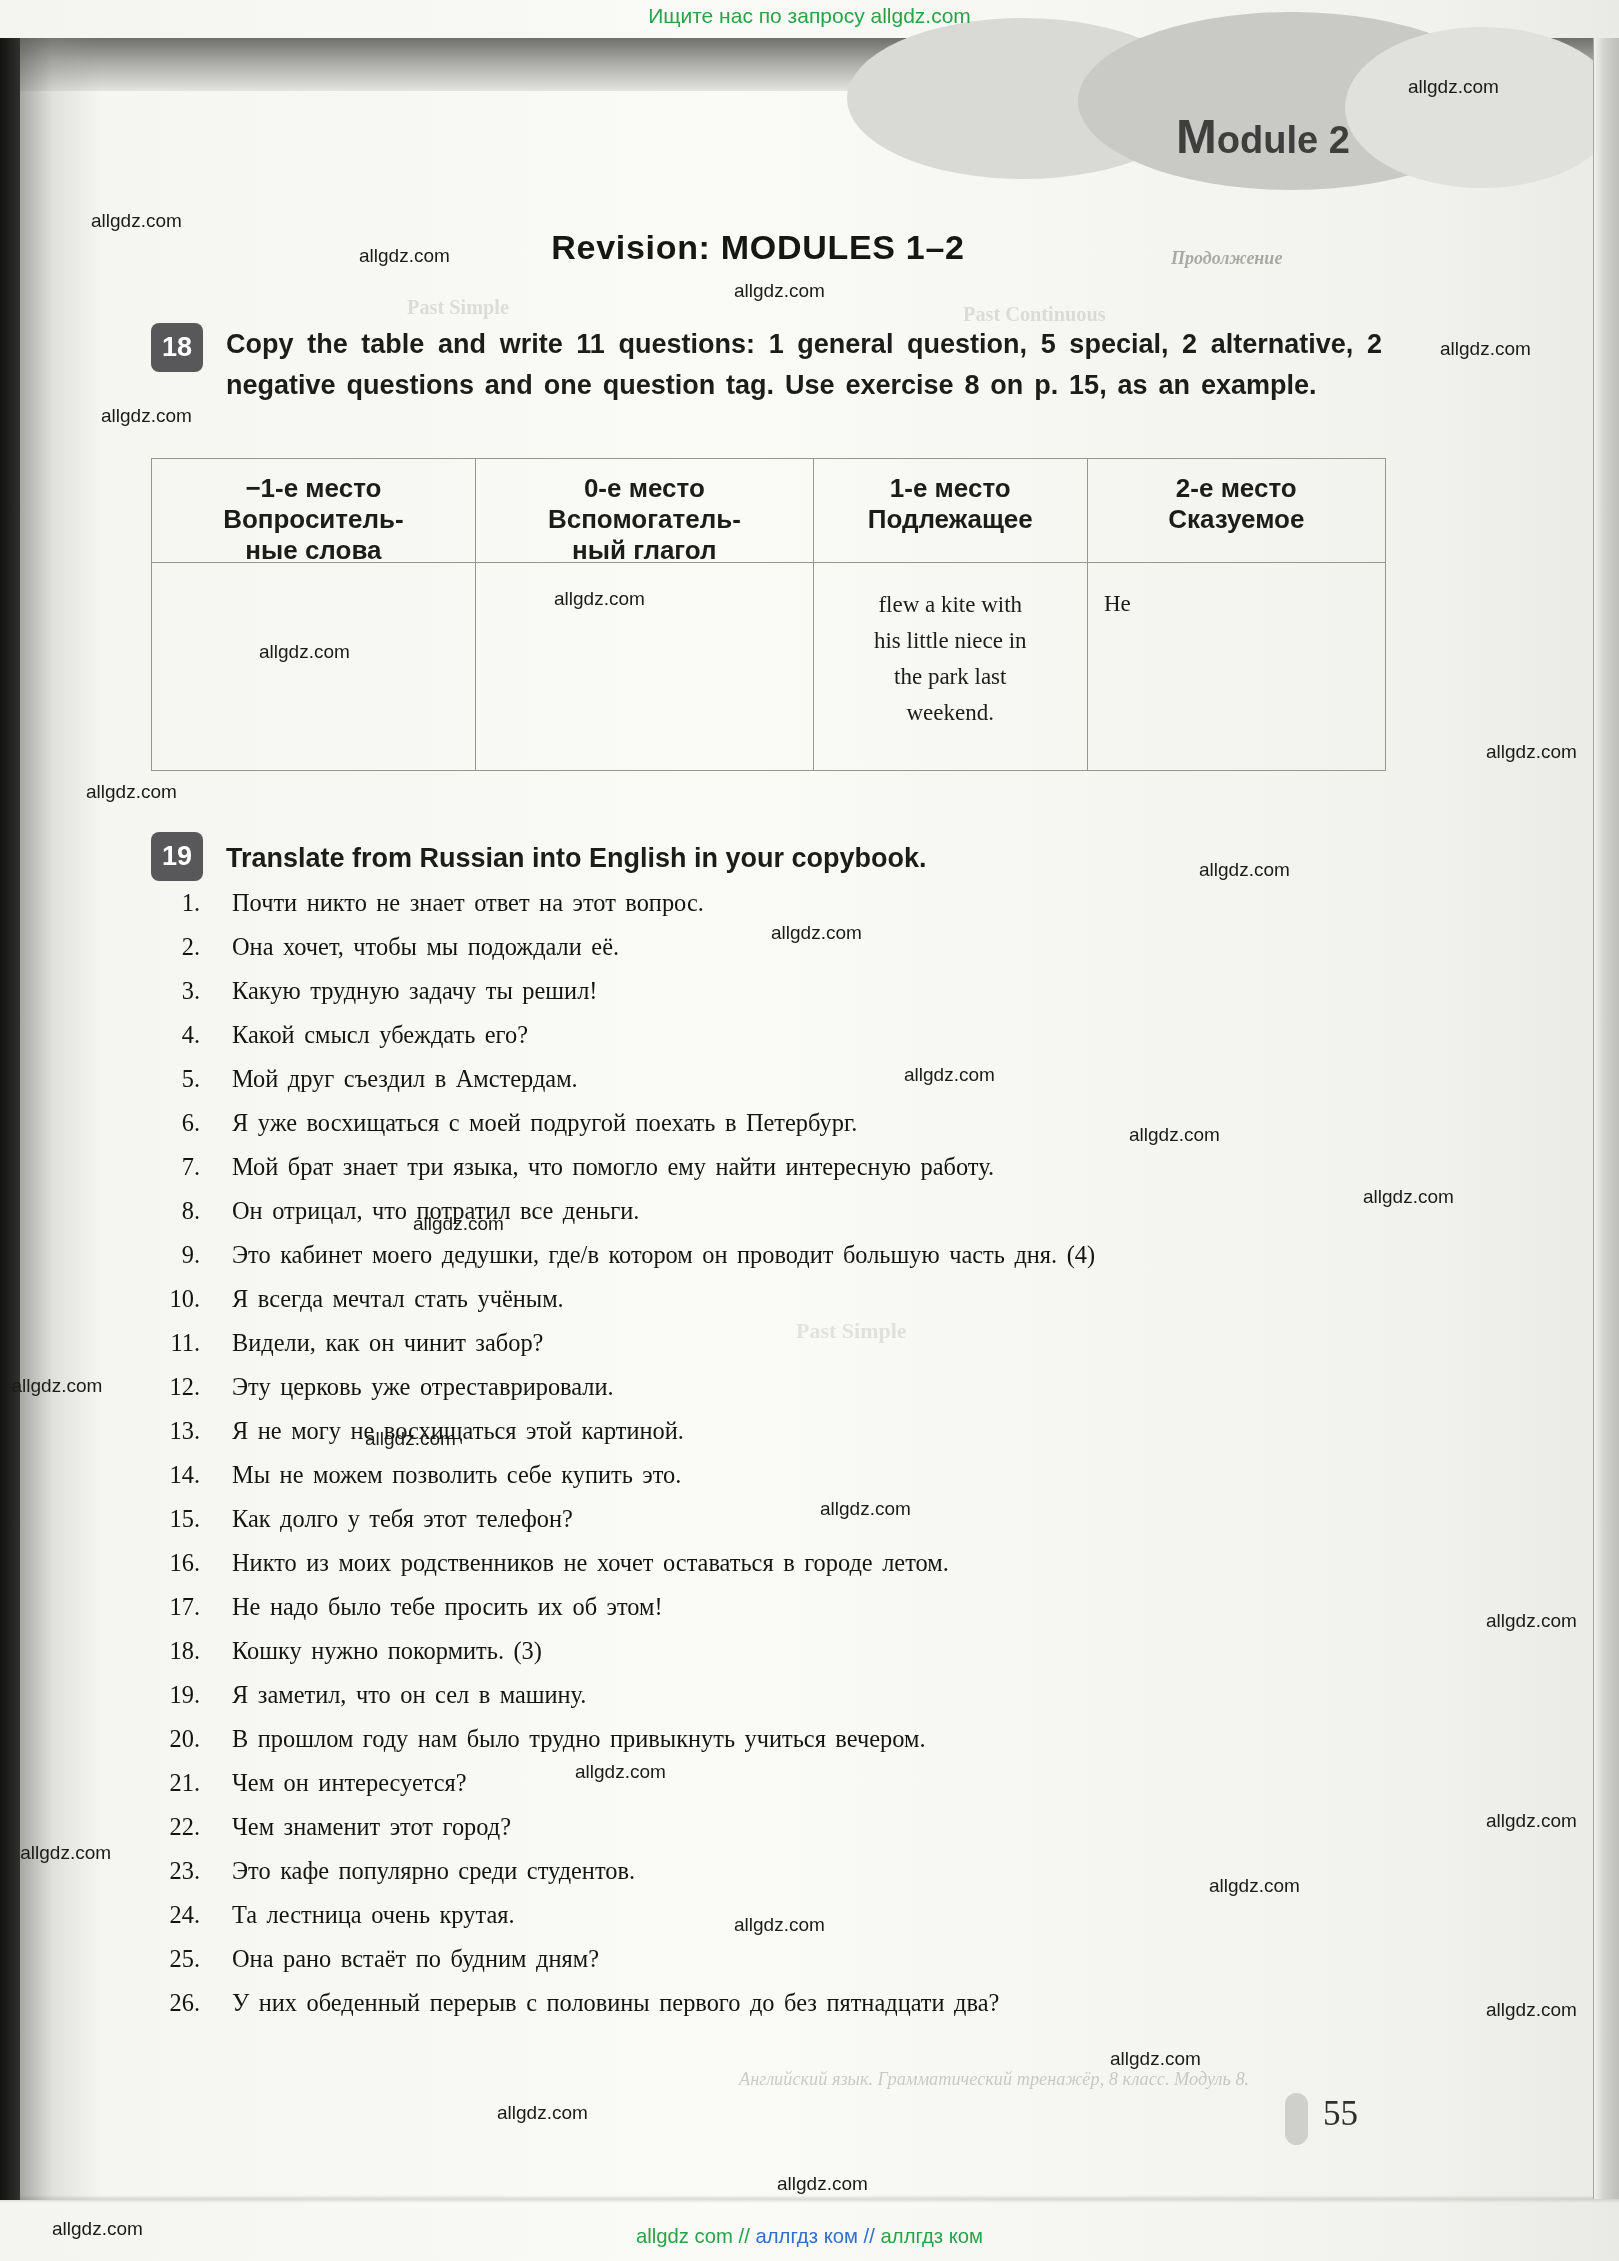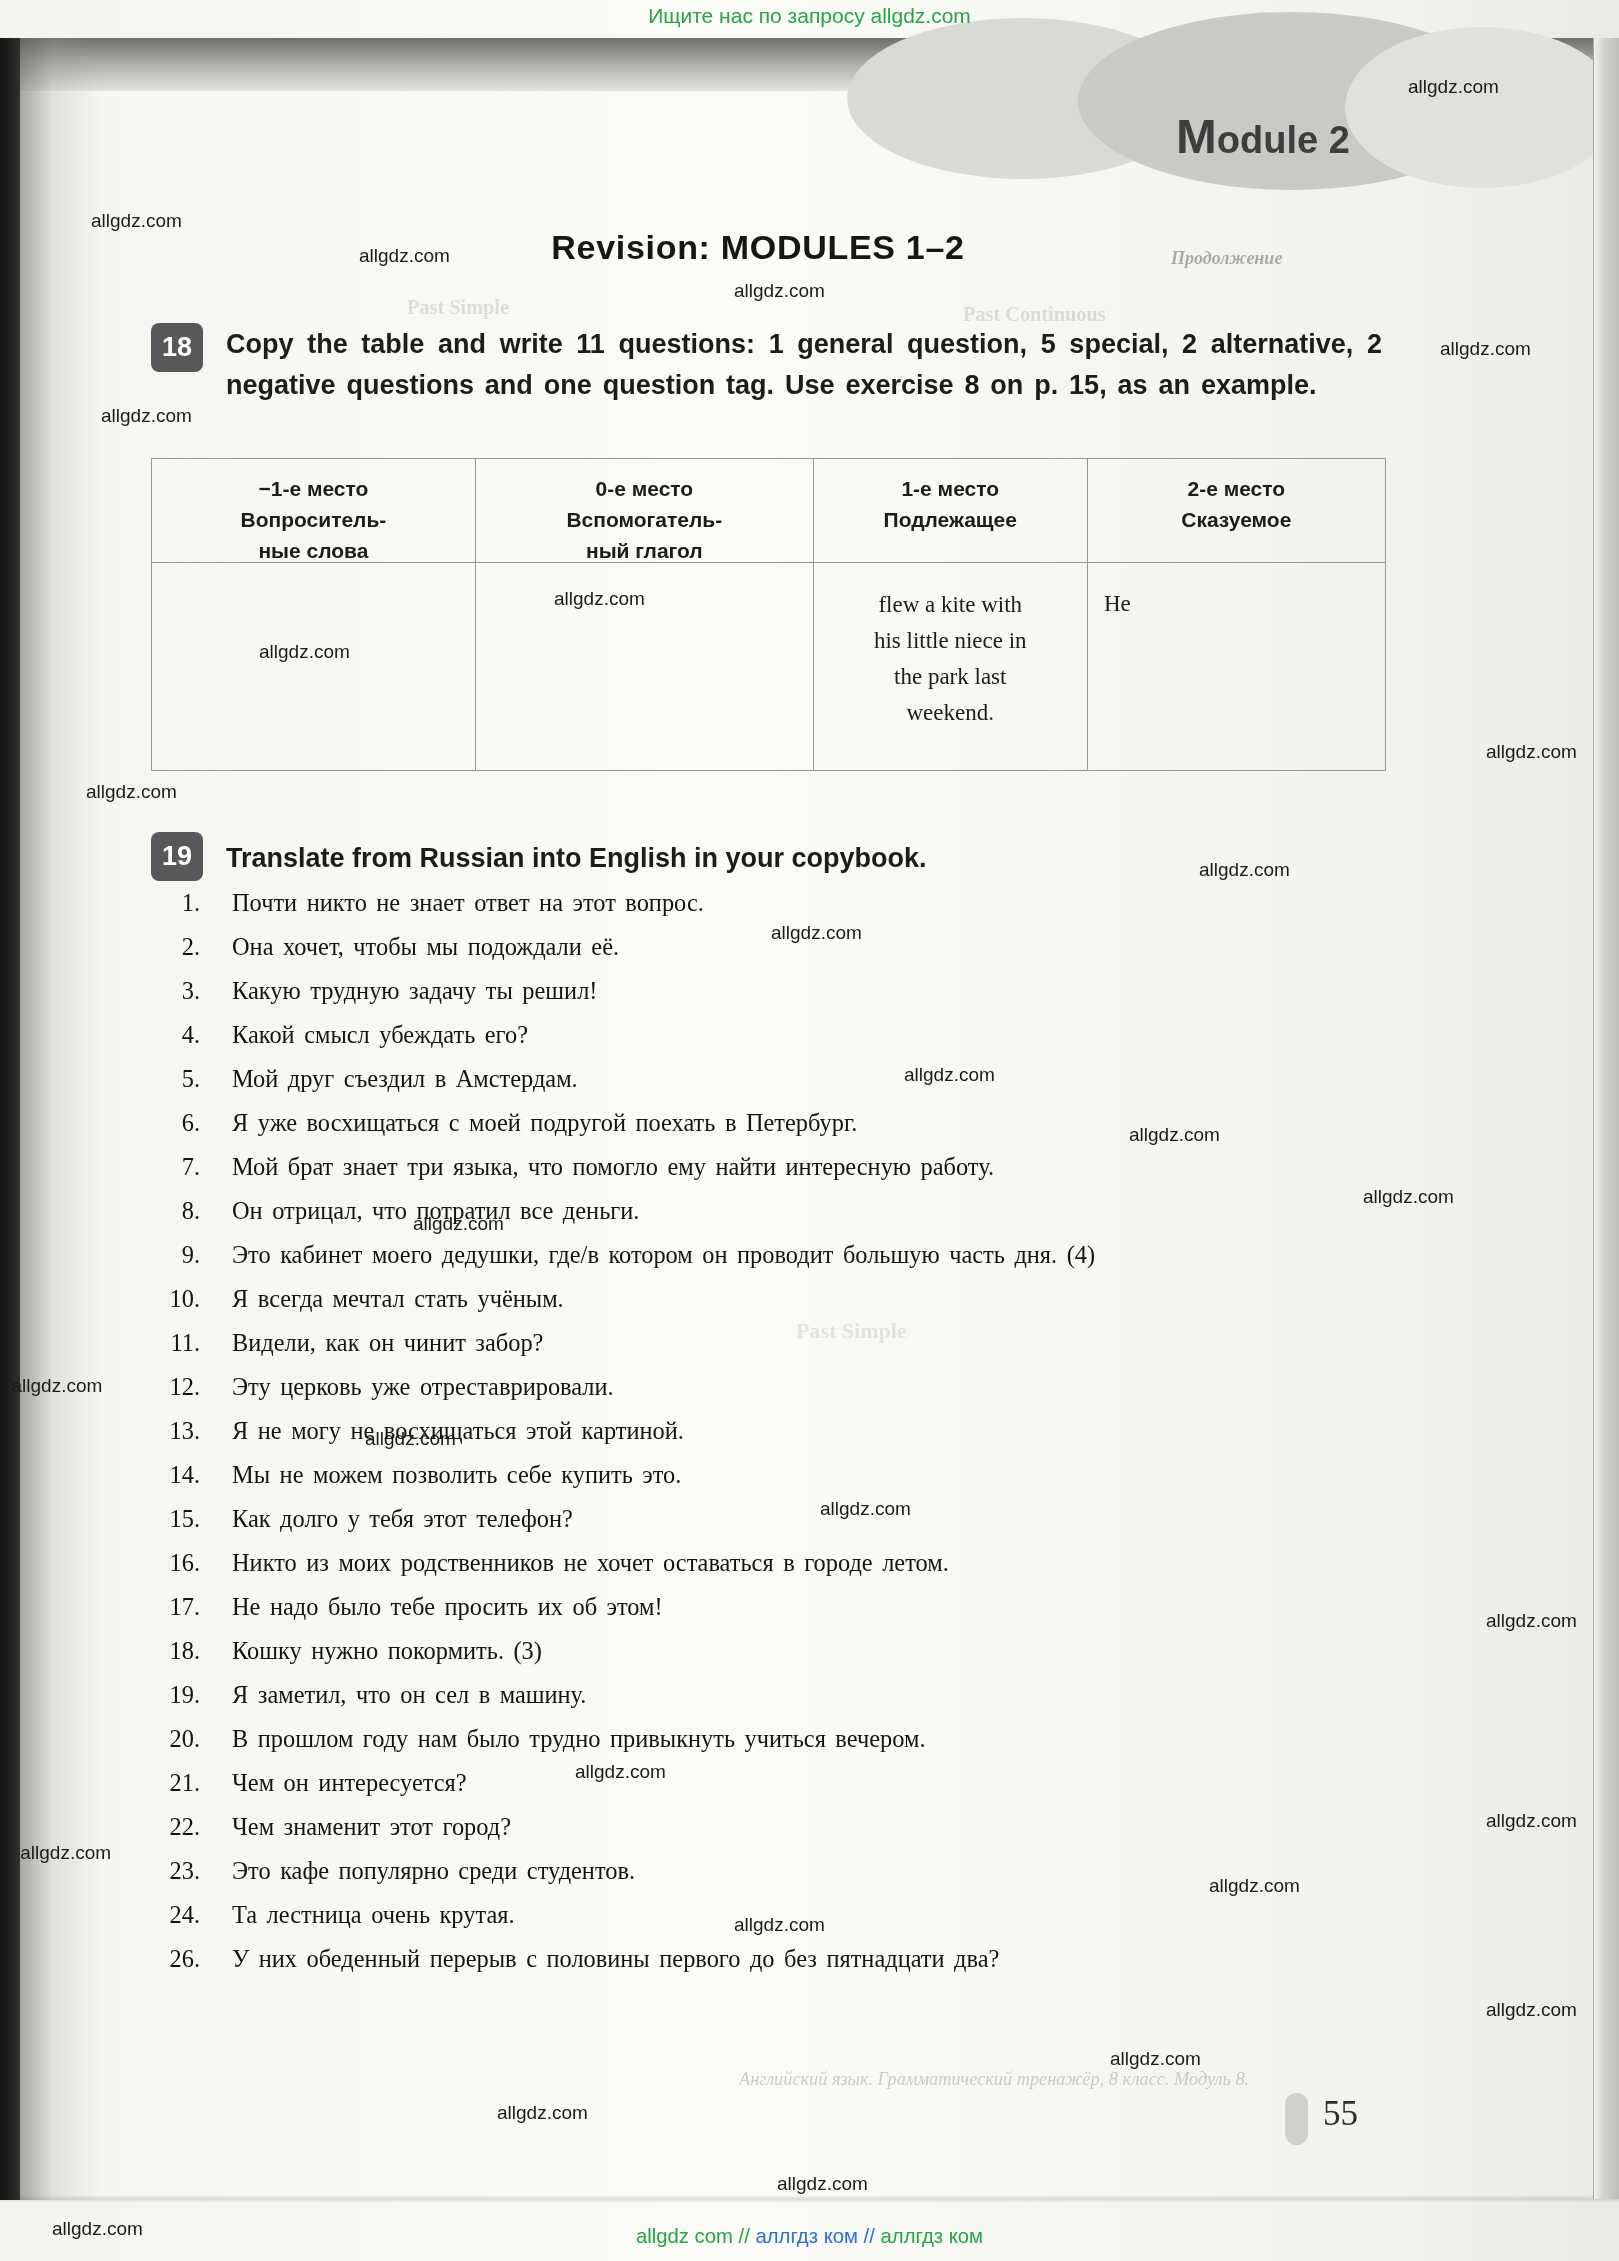--- a/index.html
+++ b/index.html
@@ -50,21 +50,21 @@
   .ex19-text { left:226px; top:839px; width:1156px; font-size:27px; line-height:38px; }
   
   .ex-table { position:absolute; left:151px; top:458px; width:1235px; z-index:2;
     border:1.4px solid #97978F; background:rgba(255,255,255,0.0); }
   .t-row { display:grid; grid-template-columns:478fr 499fr 404fr 439fr; }
   .t-head { height:104px; border-bottom:1.4px solid #97978F; }
   .t-body { height:207px; }
   .t-cell { border-right:1.4px solid #97978F; white-space:pre-line; }
   .t-cell:last-of-type { border-right:none; }
   .t-hcell { display:flex; justify-content:center; align-items:flex-start; padding-top:13.6px; text-align:center;
-    font-family:"Liberation Sans",sans-serif; font-weight:bold; font-size:21px; line-height:31px; }
+    font-family:"Liberation Sans",sans-serif; font-weight:bold; font-size:26px; line-height:31px; }
   .t-bcell { font-size:23px; line-height:36px; }
   .t-bcell:nth-of-type(3) { text-align:center; padding-top:24.4px; }
   .t-bcell:nth-of-type(4) { padding:23px 17.6px 0 16.3px; }
   
   .sentence-list { position:absolute; left:151px; top:881px; width:1230px; z-index:2; }
   .sentence { display:flex; height:44px; line-height:44px; font-size:24.4px; word-spacing:3.4px; color:#141412; }
   .sentence .num { flex:none; width:49px; text-align:right; }
   .sentence .txt { margin-left:32px; white-space:nowrap; }
   
   .page-num-bar { position:absolute; left:1285px; top:2093px; width:23px; height:52px; border-radius:11.5px;
@@ -263,20 +263,24 @@
       <div class="sentence">
         <span class="num">23.</span>
         <span class="txt">Это кафе популярно среди студентов.</span>
       </div>
 
       <div class="sentence">
         <span class="num">24.</span>
         <span class="txt">Та лестница очень крутая.</span>
       </div>
 
+      <div class="sentence">
+        <span class="num">25.</span>
+        <span class="txt">Она рано встаёт по будним дням?</span>
+      </div>
 
       <div class="sentence">
         <span class="num">26.</span>
         <span class="txt">У них обеденный перерыв с половины первого до без пятнадцати два?</span>
       </div>
     </div>
 
   <div class="page-num-bar"></div>
   <div class="page-num">55</div>
 

